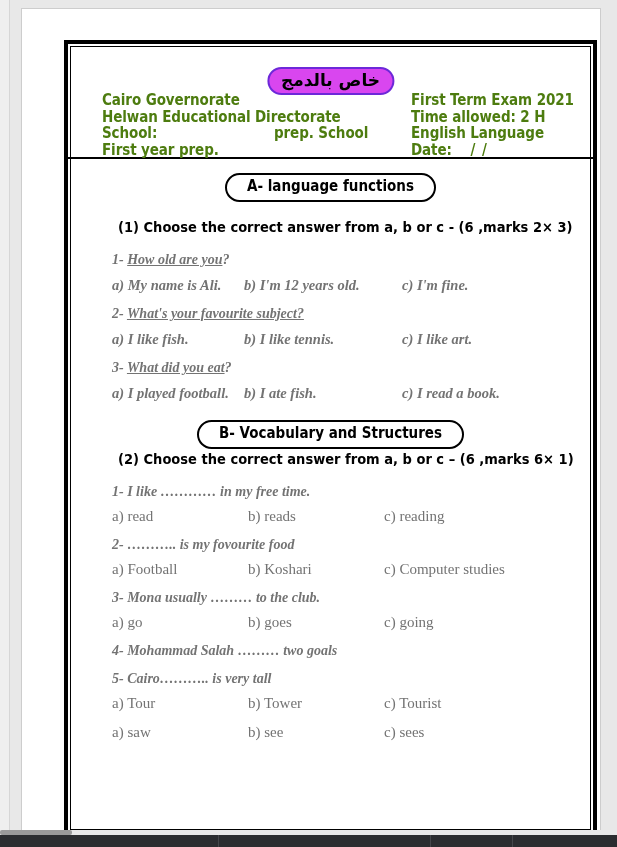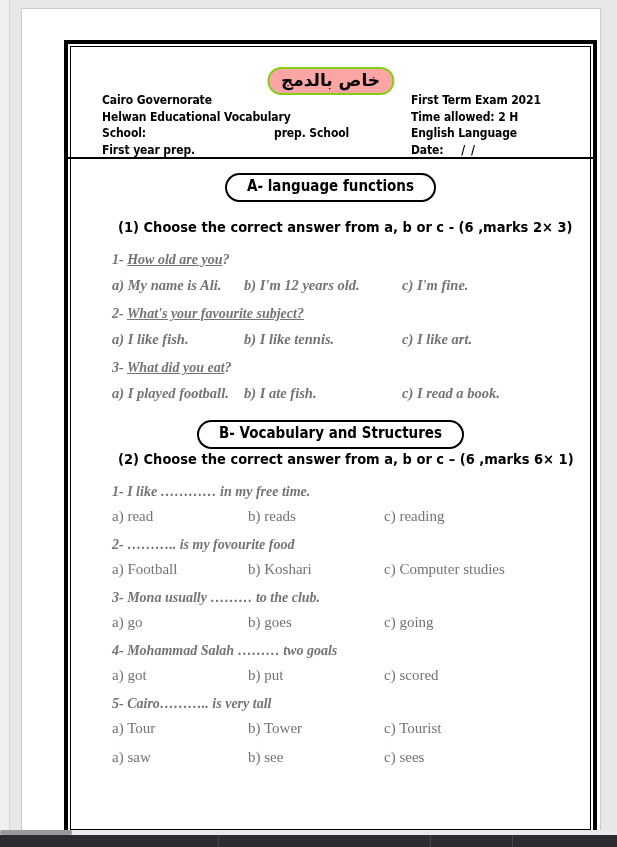--- a/index.html
+++ b/index.html
@@ -98,29 +98,29 @@
   .head-band {
     position: relative;
     height: 113px;
     border-bottom: 2px solid #000000;
   }
   .arabic-badge {
     position: absolute;
     left: 50%;
     transform: translateX(-50%);
     top: 23px;
-    border: 2px solid #84cc16;
+    border: 2px solid #6d28d9;
     border-radius: 14px;
     padding: 1px 12px 3px 12px;
     font-family: "DejaVu Sans", sans-serif;
     font-weight: bold;
     font-size: 17px;
     line-height: 20px;
     direction: rtl;
-    background: #fca5a5;
+    background: #d946ef;
     white-space: nowrap;
   }
   .head-cols {
     position: absolute;
     left: 0;
     top: 48px;
     width: 100%;
   }
   .head-col-left {
     position: absolute;
@@ -130,23 +130,23 @@
   }
   .head-col-right {
     position: absolute;
     left: 343px;
     top: 0;
     width: 180px;
   }
   .head-line {
     font-family: "DejaVu Sans Condensed", "Liberation Sans Narrow", "Liberation Sans", sans-serif;
     font-weight: bold;
-    font-size: 12px;
+    font-size: 15px;
     line-height: 16.5px;
-    color: #000000;
+    color: #4d7c0f;
     letter-spacing: -0.1px;
     white-space: nowrap;
     position: relative;
   }
   .head-line .tail {
     position: absolute;
     left: 172px;
     top: 0;
   }
   .head-line .datefield {
@@ -250,21 +250,21 @@
 
       <div class="head-band">
         <div class="arabic-badge">خاص بالدمج</div>
 
         <div class="head-cols">
           <div class="head-col-left">
             <div class="head-line">
               <span>Cairo Governorate</span>
             </div>
             <div class="head-line">
-              <span>Helwan Educational Vocabulary</span>
+              <span>Helwan Educational Directorate</span>
             </div>
             <div class="head-line">
               <span>School:</span>
               <span class="tail">prep. School</span>
             </div>
             <div class="head-line">
               <span>First year prep.</span>
             </div>
           </div>
 
@@ -337,25 +337,20 @@
             <div class="q-block sec-b" style="margin-top: 9px;">
               <div class="q-stem"><span>3- </span><span>Mona usually ……… to the club.</span></div>
               <div class="opts" style="margin-top: 5px;">
                 <span class="opt o1">a) go</span>
                 <span class="opt o2">b) goes</span>
                 <span class="opt o3">c) going</span>
               </div>
             </div>
             <div class="q-block sec-b" style="margin-top: 9px;">
               <div class="q-stem"><span>4- </span><span>Mohammad Salah ……… two goals</span></div>
-              <div class="opts" style="margin-top: 5px;">
-                <span class="opt o1">a) got</span>
-                <span class="opt o2">b) put</span>
-                <span class="opt o3">c) scored</span>
-              </div>
             </div>
             <div class="q-block sec-b" style="margin-top: 9px;">
               <div class="q-stem"><span>5- </span><span>Cairo……….. is very tall</span></div>
               <div class="opts" style="margin-top: 5px;">
                 <span class="opt o1">a) Tour</span>
                 <span class="opt o2">b) Tower</span>
                 <span class="opt o3">c) Tourist</span>
               </div>
             </div>
             <div class="q-block sec-b" style="margin-top: 9px;">

